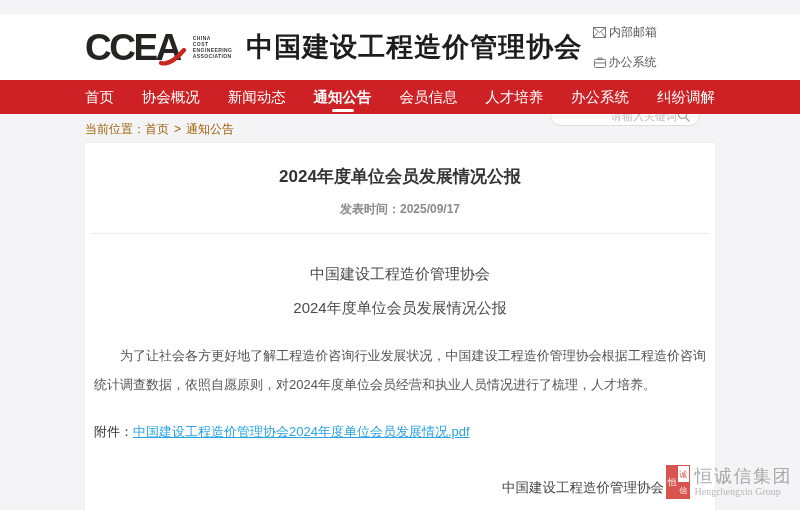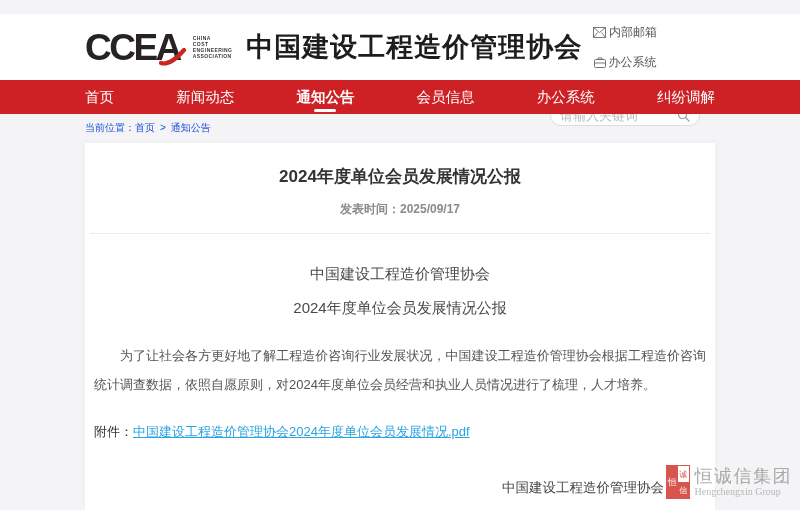--- a/index.html
+++ b/index.html
@@ -29,42 +29,42 @@
   }
   .header-right { position:absolute; right:100px; top:10px; width:150px; }
   .quick-links { display:flex; justify-content:flex-end; gap:13px; align-items:center;flex-direction:column; }
   .quick-link { display:flex; align-items:center; gap:3px; font-size:12px; color:#555; cursor:pointer; }
   .quick-link svg { display:block; }
   .search-box {
     margin-top:7px; height:21px; border:1px solid #ddd; border-radius:11px; background:#fff;
     display:flex; align-items:center; padding:0 9px; width:150px;
   }
   .search-box input {
-    border:none; outline:none; flex:1; font-size:13px; color:#333; min-width:0;
-    font-family:inherit; background:transparent;
+    border:none; outline:none; flex:1; font-size:11px; color:#333; min-width:0;
+    font-family:inherit; background:transparent;text-align:right;
   }
   .search-box input::placeholder { color:#bcbcbc; }
 
   
   .nav { position:absolute; top:80px; left:0; right:0; height:34px; background:#cd2125; }
   .nav-inner {
     margin:0 85px; height:100%; display:flex; justify-content:space-between; align-items:center;
   }
   .nav-item {
     color:#fff; font-size:14.5px; position:relative; line-height:34px; cursor:pointer;
     white-space:nowrap;
   }
   .nav-item.active { font-weight:bold; }
   .nav-item.active::after {
     content:""; position:absolute; left:50%; transform:translateX(-50%);
     bottom:2px; width:22px; height:3px; background:#fff; border-radius:2px;
   }
 
   
-  .breadcrumb { position:absolute; top:121px; left:85px; font-size:10px; color:#1d4ed8; }
+  .breadcrumb { position:absolute; top:121px; left:85px; font-size:12px; color:#a16207; }
   .breadcrumb .bc-link { cursor:pointer; }
   .breadcrumb .bc-sep { margin:0 5px; }
 
   
   .card {
     position:absolute; left:85px; top:143px; width:630px; height:380px; background:#fff;
     box-shadow:0 0 6px rgba(0,0,0,.03);
   }
   .article-title { text-align:center; padding-top:22px; font-size:17px; font-weight:bold; color:#333; }
   .pub-time { text-align:center; margin-top:13px; font-size:12px; color:#8a8a8a; font-weight:bold; }
@@ -157,23 +157,25 @@
           <line x1="8.6" y1="8.6" x2="12" y2="12" stroke="#9b9b9b" stroke-width="1.2" stroke-linecap="round"></line>
         </svg>
       </div>
     </div>
   </div>
 </div>
 
 <div class="nav">
   <div class="nav-inner">
     <span class="nav-item">首页</span>
+    <span class="nav-item">协会概况</span>
     <span class="nav-item">新闻动态</span>
     <span class="nav-item active">通知公告</span>
     <span class="nav-item">会员信息</span>
+    <span class="nav-item">人才培养</span>
     <span class="nav-item">办公系统</span>
     <span class="nav-item">纠纷调解</span>
   </div>
 </div>
 
 <div class="breadcrumb">
   <span>当前位置：</span><span class="bc-link">首页</span><span class="bc-sep">&gt;</span><span class="bc-link">通知公告</span>
 </div>
 
 <div class="card">

